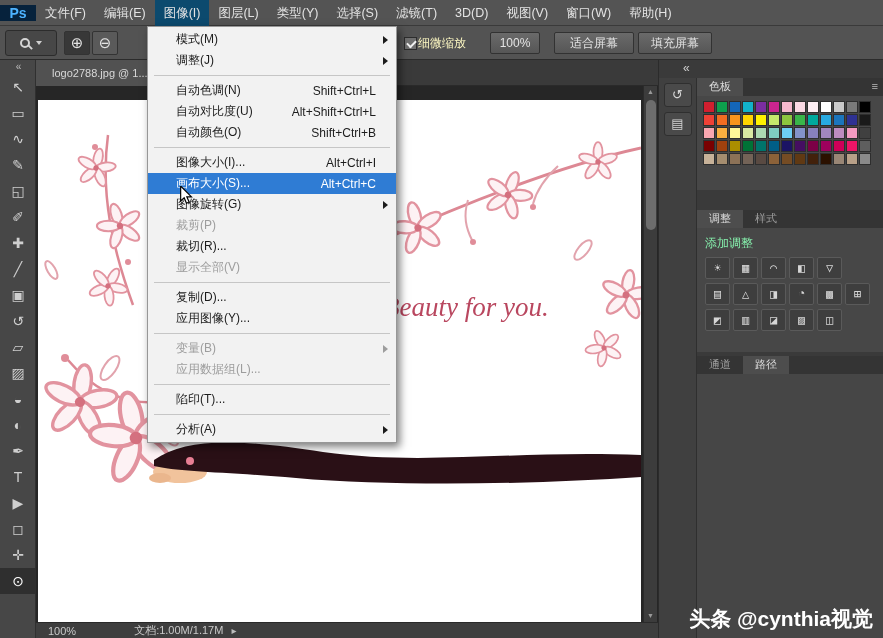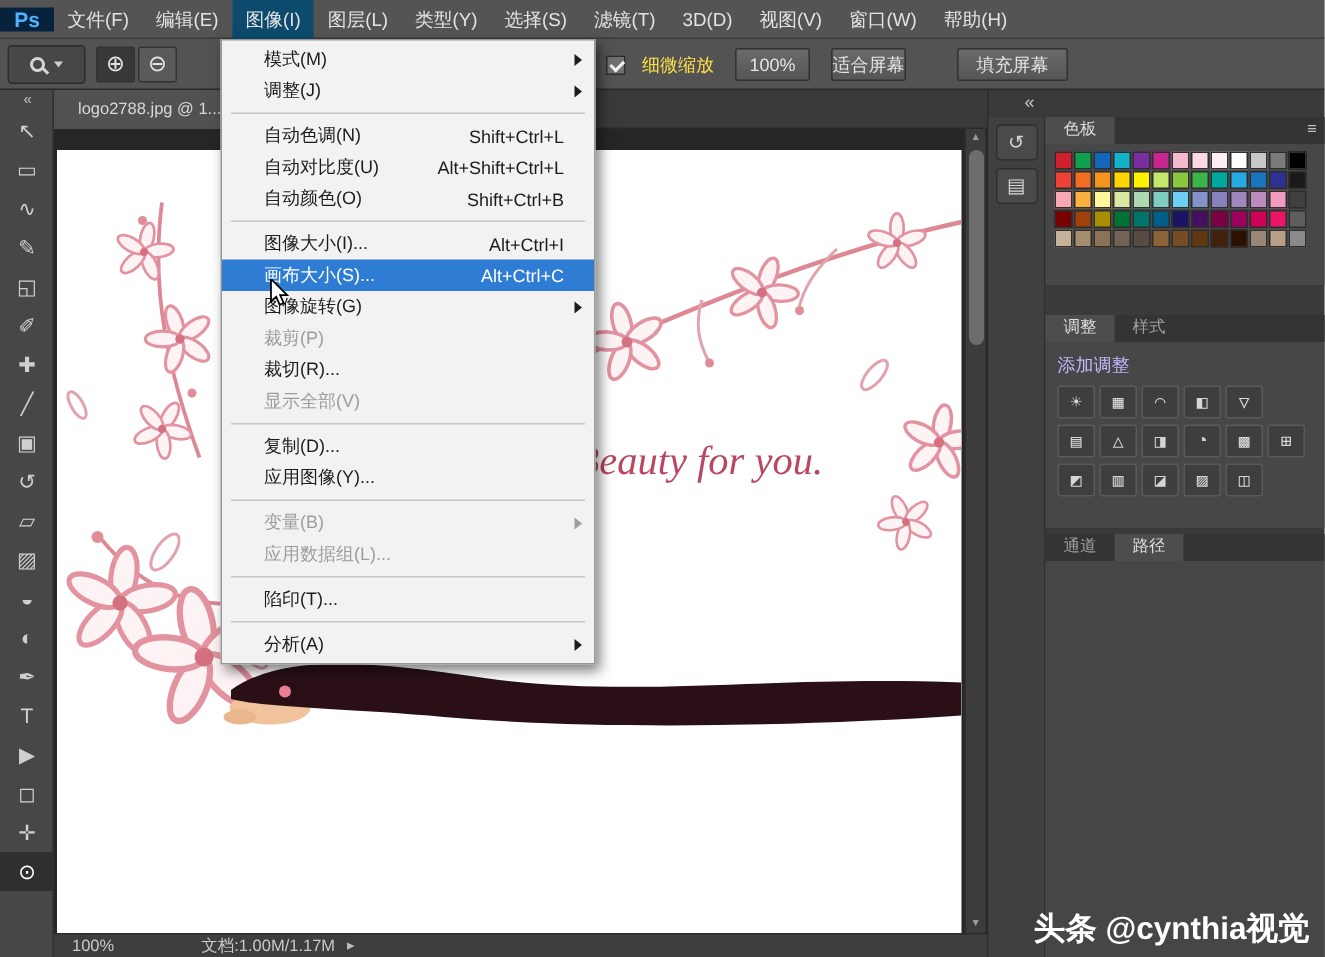--- a/index.html
+++ b/index.html
@@ -20,26 +20,26 @@
 
   
   .optionsbar { position:absolute; left:0; top:26px; width:883px; height:34px; background:#535353; border-bottom:1px solid #2b2b2b; z-index:5; }
   .tool-preset { position:absolute; left:5px; top:4px; width:52px; height:26px; background:#474747; border:1px solid #2c2c2c; border-radius:3px; display:flex; align-items:center; justify-content:center; gap:6px; }
   .mag { width:10px; height:10px; border:2px solid #d5d5d5; border-radius:50%; position:relative; display:inline-block; }
   .mag i { position:absolute; width:6px; height:2px; background:#d5d5d5; transform:rotate(45deg); right:-5px; bottom:-2px; }
   .drop-arrow { width:0; height:0; border-top:4px solid #cfcfcf; border-left:3.5px solid transparent; border-right:3.5px solid transparent; }
   .icon-btn { position:absolute; top:5px; width:26px; height:24px; background:#5a5a5a; border:1px solid #333; border-radius:2px; color:#e4e4e4; font-size:15px; line-height:22px; text-align:center; }
   .icon-btn.pressed { background:#383838; }
   #zoom-in-btn { left:64px; } #zoom-out-btn { left:92px; }
-  .opt-check { position:absolute; left:404px; top:9px; display:flex; align-items:center; gap:11px; font-size:12px; color:#fde047;justify-content:space-between; }
+  .opt-check { position:absolute; left:404px; top:9px; display:flex; align-items:center; gap:1px; font-size:12px; color:#fef9c3;justify-content:space-between; }
   .checkbox { width:13px; height:13px; background:#6f6f6f; border:1px solid #2d2d2d; position:relative; }
   .checkbox::after { content:""; position:absolute; left:2px; top:2px; width:7px; height:4px; border-left:2px solid #f2f2f2; border-bottom:2px solid #f2f2f2; transform:rotate(-45deg); }
   .opt-btn { position:absolute; top:6px; height:22px; background:linear-gradient(#6a6a6a,#565656); border:1px solid #323232; border-radius:2px; color:#e4e4e4; font-size:12px; text-align:center; line-height:20px; }
   #btn-100 { left:490px; width:50px; }
-  #btn-fit { left:554px; width:50px; }
+  #btn-fit { left:554px; width:80px; }
   #btn-fill { left:638px; width:74px; }
 
   
   .toolbar { position:absolute; left:0; top:60px; width:36px; bottom:0; background:#474747; border-right:1px solid #303030; z-index:4; }
   .toolbar-collapse { height:14px; text-align:center; color:#bdbdbd; font-size:10px; line-height:13px; letter-spacing:-2px; }
   .tool { width:36px; height:26px; display:flex; align-items:center; justify-content:center; color:#cfcfcf; font-size:14px; }
   .tool.active { background:#2f2f2f; color:#ffffff; }
 
   
   .doc-area { position:absolute; left:36px; top:60px; width:622px; bottom:0; }
@@ -66,21 +66,21 @@
   .dock-icon { width:28px; height:24px; margin:5px auto 4px; background:#4a4a4a; border:1px solid #2f2f2f; border-radius:3px; color:#d5d5d5; font-size:13px; text-align:center; line-height:22px; }
   .panel { position:absolute; left:38px; width:187px; background:#474747;font-family:Liberation Mono, monospace; }
   .panel-tabbar { height:18px; background:#343434; display:flex; align-items:stretch; }
   .panel-tab { padding:0 12px; font-size:11px; color:#9e9e9e; line-height:18px; white-space:nowrap; }
   .panel-tab.active { background:#4d4d4d; color:#dcdcdc; }
   .panel-menu { margin-left:auto; color:#bdbdbd; font-size:11px; padding:0 6px; line-height:18px; }
   #panel-swatches { top:18px; height:112px; }
   .swatch-grid { padding:5px 6px; display:flex; flex-wrap:wrap; gap:1px; }
   .swatch { width:12px; height:12px; border:1px solid #2e2e2e; }
   #panel-adjust { top:150px; height:142px; }
-  .adj-header { font-size:12px; color:#c4b5fd; padding:7px 8px 3px; }
+  .adj-header { font-size:12px; color:#86efac; padding:7px 8px 3px; }
   .adj-row { display:flex; gap:3px; padding:2px 8px; }
   .adj-icon { width:25px; height:22px; background:#3e3e3e; border:1px solid #5a5a5a; border-radius:2px; color:#d6d6d6; font-size:12px; display:flex; align-items:center; justify-content:center; }
   #panel-channels { top:296px; bottom:0; }
   .panel-empty { position:absolute; top:18px; left:0; right:0; bottom:0; background:#464646; }
 
   
   .dropdown { position:absolute; left:147px; top:26px; width:250px; background:#f2f2f2; border:1px solid #979797; box-shadow:3px 4px 8px rgba(0,0,0,0.5); padding:2px 0; z-index:60; }
   .mi { height:21px; display:flex; align-items:center; padding:0 20px 0 28px; font-size:12px; color:#1c1c1c; position:relative; white-space:nowrap; }
   .mi-label { }
   .mi-short { margin-left:auto; padding-left:18px; }

